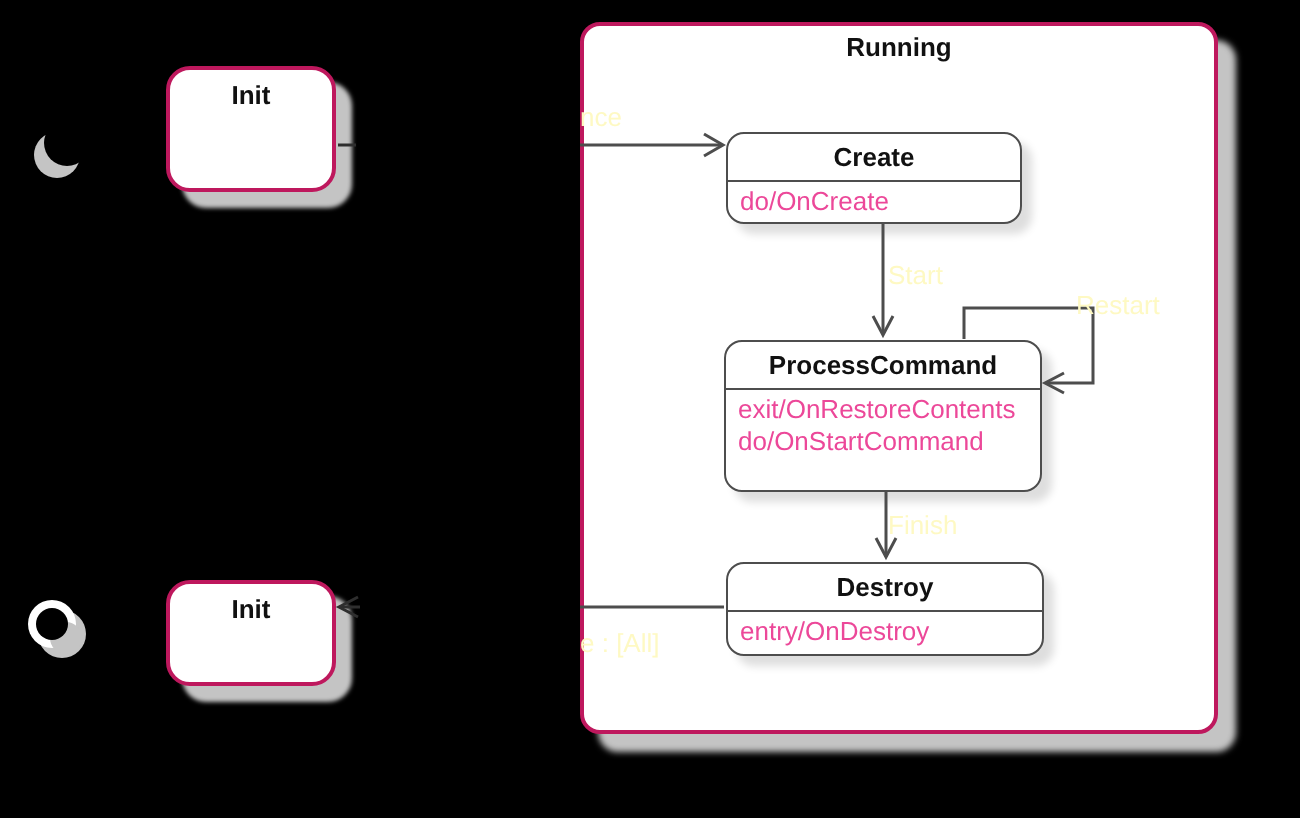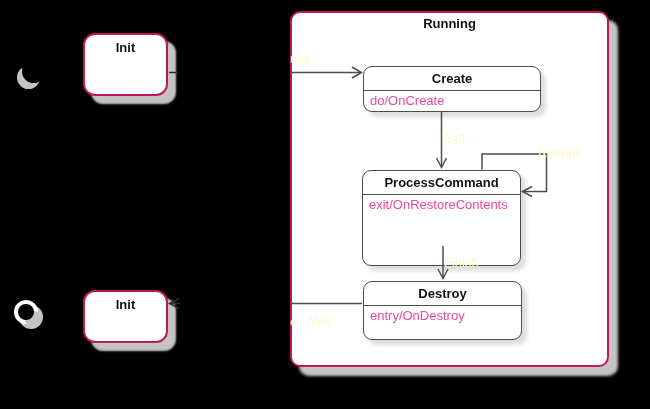--- a/index.html
+++ b/index.html
@@ -58,37 +58,38 @@
   </div>
 
   <div class="state simple" style="left:83px;top:33px;width:85px;height:63px;">
     <div class="state-title">Init</div>
   </div>
 
   <div class="state simple" style="left:83px;top:290px;width:85px;height:53px;">
     <div class="state-title">Init</div>
   </div>
 
-  <div class="state inner" style="left:363px;top:66px;width:178px;height:46px;">
+  <div class="state inner" style="left:363px;top:66px;width:148px;height:46px;">
     <div class="state-title">Create</div>
     <div class="state-divider"></div>
     <div class="state-body">
       <div>do/OnCreate</div>
     </div>
   </div>
 
-  <div class="state inner" style="left:362px;top:170px;width:159px;height:96px;">
+  <div class="state inner" style="left:362px;top:170px;width:159px;height:76px;">
     <div class="state-title">ProcessCommand</div>
     <div class="state-divider"></div>
     <div class="state-body">
       <div>exit/OnRestoreContents</div>
+      <div>do/OnStartCommand</div>
     </div>
   </div>
 
-  <div class="state inner" style="left:363px;top:281px;width:159px;height:59px;">
+  <div class="state inner" style="left:363px;top:281px;width:159px;height:47px;">
     <div class="state-title">Destroy</div>
     <div class="state-divider"></div>
     <div class="state-body">
       <div>entry/OnDestroy</div>
     </div>
   </div>
 
   <div class="pseudo" style="left:14px;top:60px;width:32px;height:32px;">
     <div style="left:3px;top:6px;width:23px;height:23px;background:#c4c4c4;"></div>
     <div style="left:8px;top:0px;width:23px;height:23px;background:#000000;"></div>
@@ -115,18 +116,18 @@
 
     <line x1="443" y1="246" x2="443" y2="278.5"></line>
     <polyline points="438,269 443,278.5 448,269"></polyline>
 
     <line x1="362" y1="303.5" x2="290" y2="303.5"></line>
     <line x1="170" y1="303.5" x2="180" y2="303.5" class="dark"></line>
     <polyline points="179,298.5 169.5,303.5 179,308.5" class="dark"></polyline>
   </svg>
 
   <div class="tlabel" style="left:290px;top:51px;">nce</div>
-  <div class="tlabel" style="left:444px;top:130px;">Exit</div>
+  <div class="tlabel" style="left:444px;top:130px;">Start</div>
   <div class="tlabel" style="left:538px;top:145px;">Restart</div>
   <div class="tlabel" style="left:444px;top:255px;">Finish</div>
   <div class="tlabel" style="left:290px;top:314px;">e :  [All]</div>
 
 </div>
 
 </body></html>

